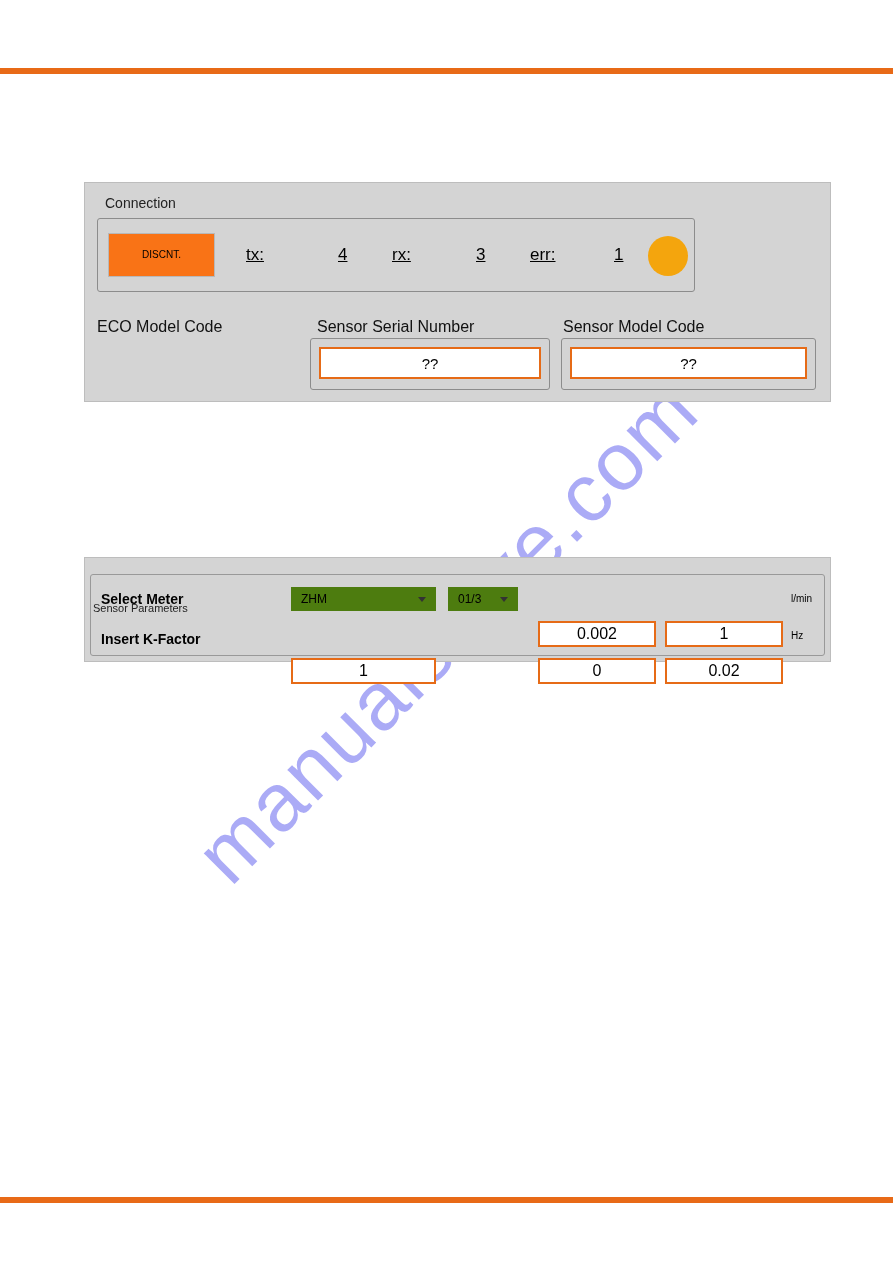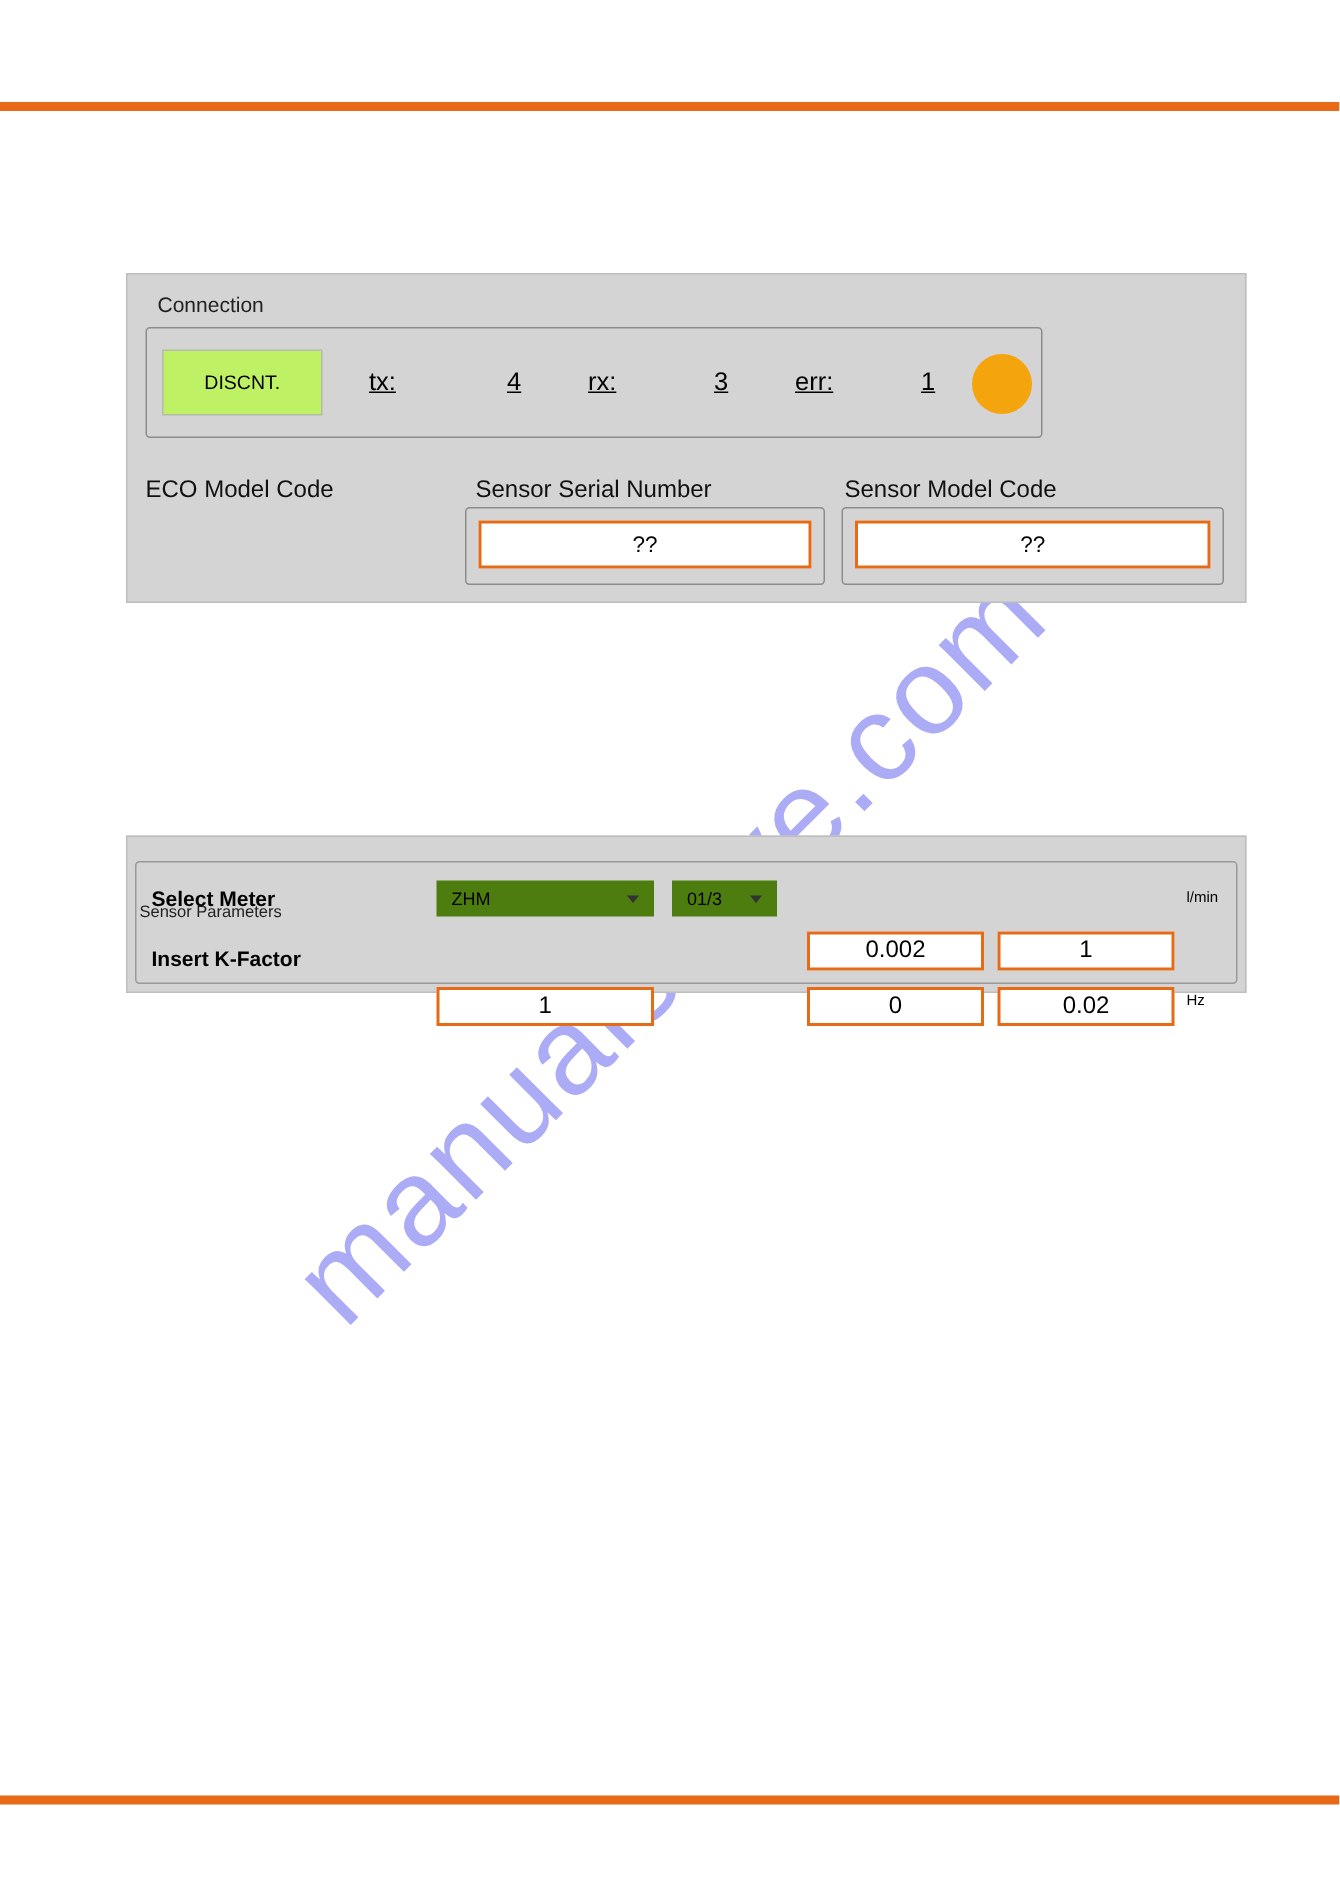--- a/index.html
+++ b/index.html
@@ -51,23 +51,23 @@
     border: 1px solid #8c8c8c;
     border-radius: 3px;
     background: transparent;
   }
   .discnt-btn {
     position: absolute;
     left: 10px;
     top: 14px;
     width: 105px;
     height: 42px;
-    background: #bef264;
+    background: #f97316;
     border: 1px solid #b8b8b8;
-    font-size: 13px;
+    font-size: 10px;
     text-align: center;
     line-height: 42px;
     cursor: pointer;
   }
   .conn-text {
     position: absolute;
     top: 26px;
     font-size: 17px;
     color: #000;
     text-decoration: underline;
@@ -211,21 +211,21 @@
   .val-r1c1  { left: 447px; top: 11px; width: 118px; height: 26px; }
   .val-r1c2  { left: 574px; top: 11px; width: 118px; height: 26px; }
   .val-r2c1  { left: 447px; top: 48px; width: 118px; height: 26px; }
   .val-r2c2  { left: 574px; top: 48px; width: 118px; height: 26px; }
   .unit {
     position: absolute;
     font-size: 10px;
     color: #000;
   }
   .unit-lmin { left: 700px; top: 18px; }
-  .unit-hz   { left: 700px; top: 55px; margin-top: 32px; }
+  .unit-hz   { left: 700px; top: 55px; }
 
   
   .watermark {
     position: absolute;
     left: 50%;
     top: 50%;
     transform: translate(-50%, -50%) rotate(-45deg);
     font-size: 82px;
     color: rgba(102, 102, 238, 0.55);
     letter-spacing: 2px;

